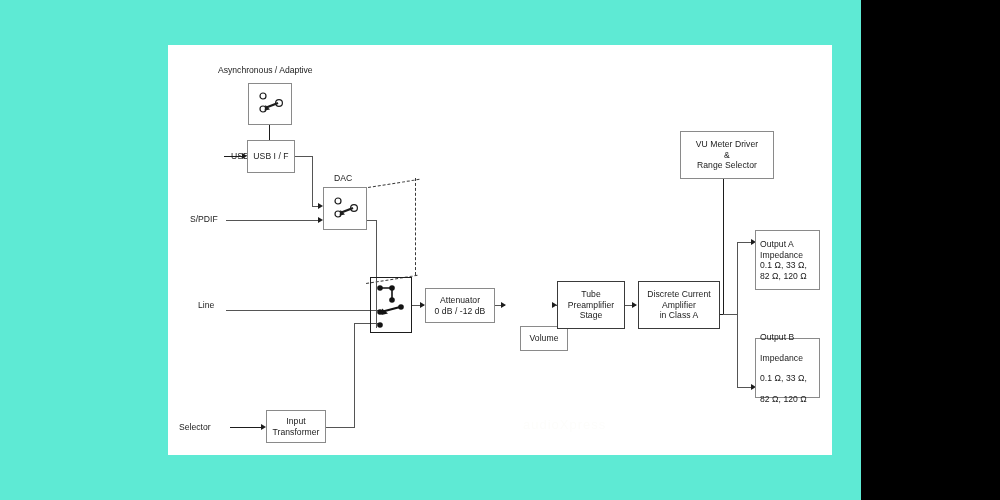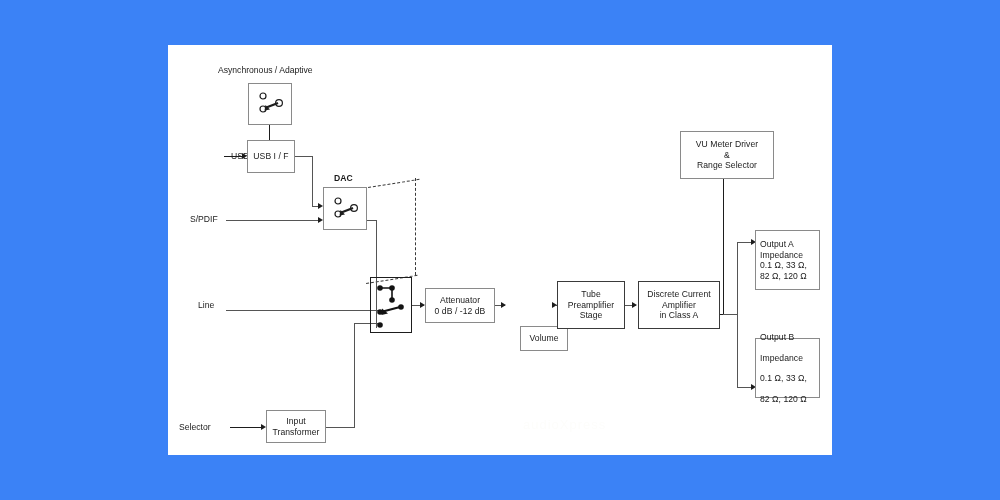--- a/index.html
+++ b/index.html
@@ -7,23 +7,23 @@
     margin: 0;
     padding: 0;
     background: #000000;
     width: 1000px;
     height: 500px;
     overflow: hidden;
     font-family: "Liberation Sans", sans-serif;
   }
   #root {
     position: relative;
-    width: 1000px;
+    width: 861px;
     height: 500px;
-    background: #3b82f6;
+    background: #5eead4;
   }
   #canvas {
     position: absolute;
     left: 168px;
     top: 45px;
     width: 664px;
     height: 410px;
     background: #ffffff;
     overflow: hidden;
   }
@@ -148,21 +148,21 @@
 
     <div class="box" style="left:79px; top:95px; width:48px; height:33px;">
       <span class="ln">USB I / F</span>
     </div>
 
     <div class="wire h" style="left:127px; top:111px; width:18px;"></div>
     <div class="wire v" style="left:144px; top:111px; height:51px;"></div>
     <div class="wire h" style="left:144px; top:161px; width:8px;"></div>
     <div class="arrow right" style="left:150px; top:158px;"></div>
 
-    <div class="plain-label" style="left:166px; top:128px;font-weight:bold;">DAC</div>
+    <div class="plain-label" style="left:166px; top:128px;">DAC</div>
     <div class="box" style="left:155px; top:142px; width:44px; height:43px;">
       <span class="sw-icon" style="left:7px; top:7px;">
         <svg width="32" height="30" viewBox="0 0 32 30">
           <circle cx="7" cy="6" r="3" fill="none" stroke="#1d1d1d" stroke-width="1.2"></circle>
           <circle cx="7" cy="19" r="3" fill="none" stroke="#1d1d1d" stroke-width="1.2"></circle>
           <circle cx="23" cy="13" r="3.4" fill="none" stroke="#1d1d1d" stroke-width="1.2"></circle>
           <line x1="9" y1="18" x2="22" y2="13" stroke="#1d1d1d" stroke-width="2.4"></line>
           <polygon points="9.5,15 14,19.5 8.5,20.5" fill="#1d1d1d"></polygon>
         </svg>
       </span>

